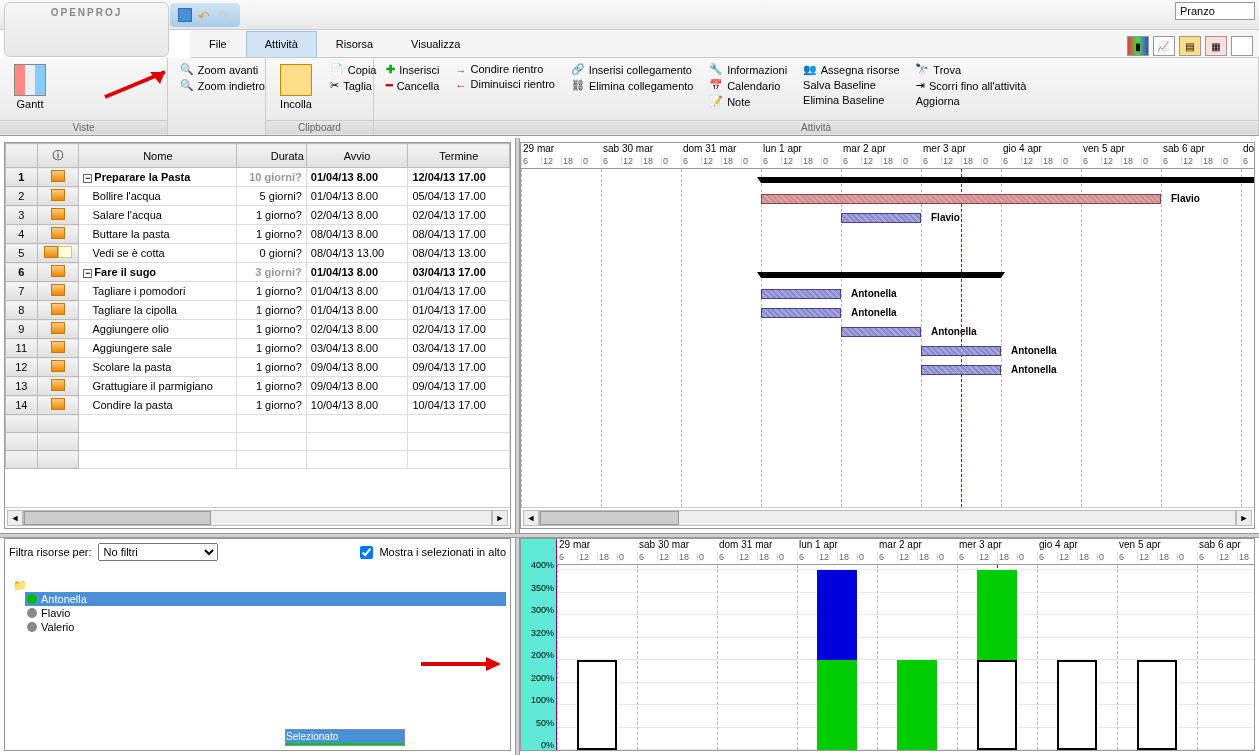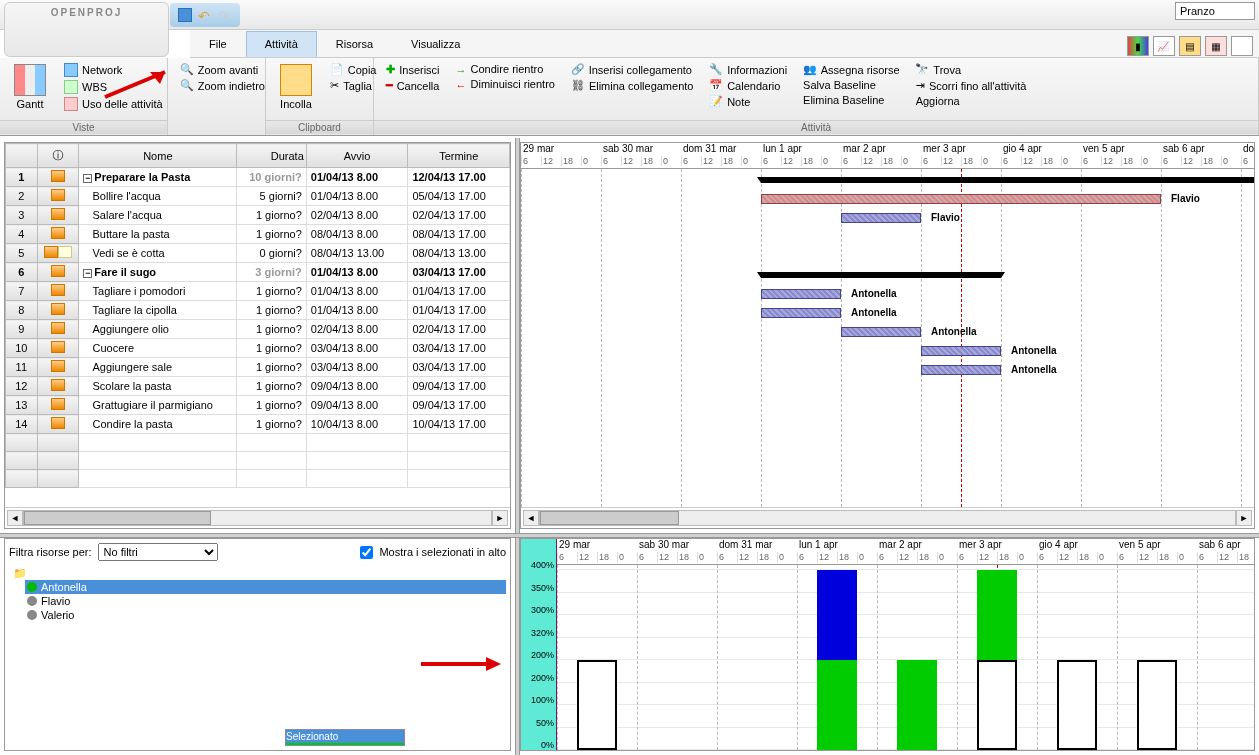--- a/index.html
+++ b/index.html
@@ -75,21 +75,21 @@
 .summary-bar { position:absolute; height:6px; background:#000; top:6px;}
 .summary-bar::before,.summary-bar::after{content:'';position:absolute;top:0;width:0;height:0;border-top:6px solid #000;}
 .summary-bar::before{left:-4px;border-left:4px solid transparent;}
 .summary-bar::after{right:-4px;border-right:4px solid transparent;}
 .task-bar { position:absolute; height:10px; top:4px; background: repeating-linear-gradient(45deg,#88d,#88d 2px,#aac 2px,#aac 4px); border:1px solid #448;}
 .task-bar.critical { background: repeating-linear-gradient(45deg,#d88,#d88 2px,#caa 2px,#caa 4px); border:1px solid #844;}
 .bar-label { position:absolute; font-size:10px; font-weight:bold; white-space:nowrap;}
 
 
 .res-filter-pane { border:1px solid #999; margin:0 4px 4px 4px; padding:4px; overflow:hidden;}
-.filter-row { display:flex; align-items:center; gap:6px; margin-bottom:6px;}
+.filter-row { display:flex; align-items:center; gap:6px; margin-bottom:18px;}
 .filter-row select { font-size:11px; padding:1px; width:120px;}
 .filter-row label{font-size:11px;}
 .res-tree { margin-top:6px;}
 .res-tree-item { display:flex; align-items:center; gap:4px; padding:1px 2px; font-size:11px; margin-left:16px;}
 .res-tree-item.selected { background:#4a90d9; color:#fff;}
 .res-dot{width:10px;height:10px;border-radius:50%;}
 .legend-box{position:absolute; bottom:4px; left:280px; width:120px; border:1px solid #88a; background:#eef;}
 .legend-box div{font-size:10px;color:#fff;padding:1px 0;}
 .legend-box .leg-sel{background:#4a90d9;}
 .legend-box .leg-q{background:#0c0;}
@@ -151,34 +151,20 @@
   <div></div>
 </div>
 
 <div class="ribbon">
   <div class="ribbon-group" style="width:168px">
     <div class="ribbon-items">
       <div class="ribbon-big">
         <div class="big-icon" style="background:linear-gradient(to right,#f88 33%,#eee 33%,#eee 66%,#8cf 66%);border:1px solid #888"></div>
         <span>Gantt</span>
       </div>
-      <div class="ribbon-col">
-        <div class="ribbon-btn">
-            <span class="ribbon-icon" style="background:#8cf;border:1px solid #48c"></span>
-            <span>Network</span>
-          </div>
-        <div class="ribbon-btn">
-            <span class="ribbon-icon" style="background:#cfc;border:1px solid #8c8"></span>
-            <span>WBS</span>
-          </div>
-        <div class="ribbon-btn">
-            <span class="ribbon-icon" style="background:#fcc;border:1px solid #c88"></span>
-            <span>Uso delle attività</span>
-          </div>
-      </div>
     </div>
     <div class="ribbon-group-label">Viste</div>
   </div>
   <div class="ribbon-group" style="width:98px">
     <div class="ribbon-col">
       <div class="ribbon-btn">
           <span>🔍</span>
           <span>Zoom avanti</span>
         </div>
       <div class="ribbon-btn">
@@ -366,28 +352,20 @@
     <td class="col-date">01/04/13 8.00</td>
     <td class="col-date">01/04/13 17.00</td>
           </tr>
           <tr>
             <td class="rownum">9</td>
     <td class="indicator"><span class="small-ind"></span></td>
     <td class="col-name">&nbsp;&nbsp;&nbsp;Aggiungere olio</td>
     <td class="col-dur ">1 giorno?</td>
     <td class="col-date">02/04/13 8.00</td>
     <td class="col-date">02/04/13 17.00</td>
-          </tr>
-          <tr>
-            <td class="rownum">10</td>
-    <td class="indicator"><span class="small-ind"></span></td>
-    <td class="col-name">&nbsp;&nbsp;&nbsp;Cuocere</td>
-    <td class="col-dur ">1 giorno?</td>
-    <td class="col-date">03/04/13 8.00</td>
-    <td class="col-date">03/04/13 17.00</td>
           </tr>
           <tr>
             <td class="rownum">11</td>
     <td class="indicator"><span class="small-ind"></span></td>
     <td class="col-name">&nbsp;&nbsp;&nbsp;Aggiungere sale</td>
     <td class="col-dur ">1 giorno?</td>
     <td class="col-date">03/04/13 8.00</td>
     <td class="col-date">03/04/13 17.00</td>
           </tr>
           <tr>

